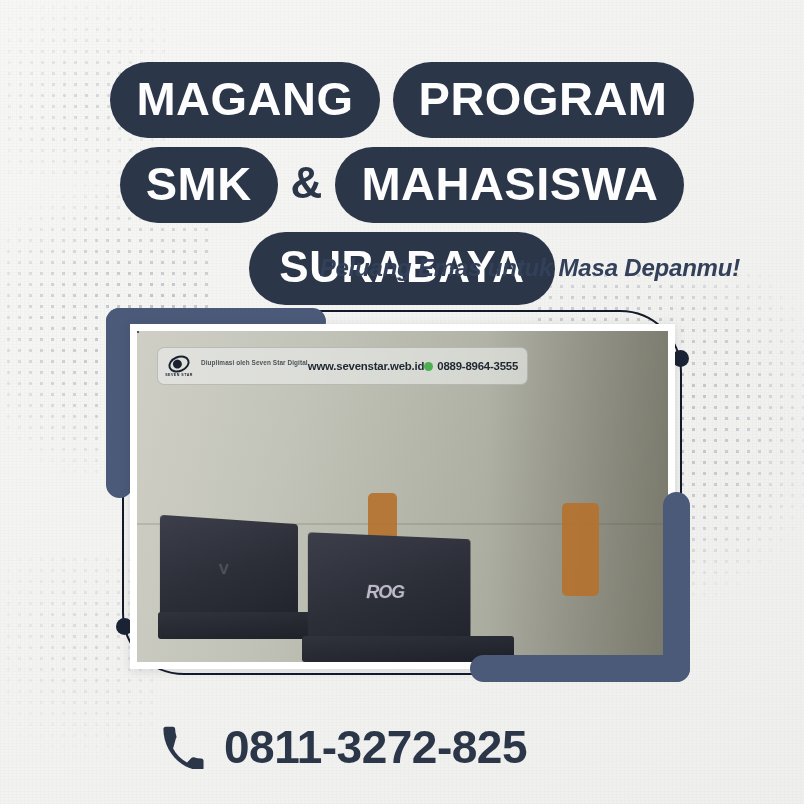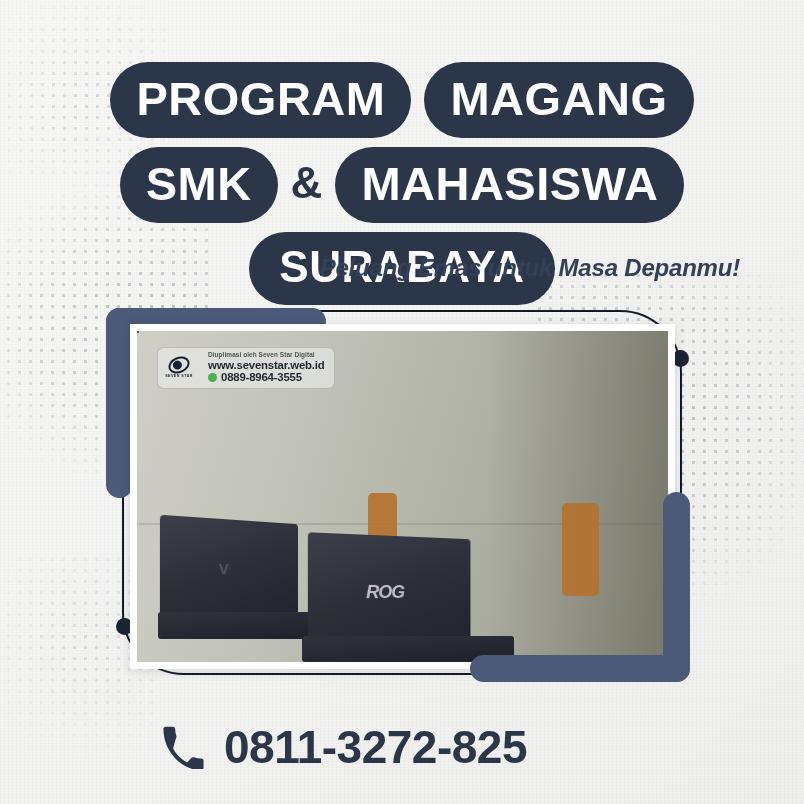--- a/index.html
+++ b/index.html
@@ -211,21 +211,21 @@
     width:22px; height:16px; border-radius:50%;
     border:2px solid #1a2230;
     transform:rotate(-22deg);
     position:relative;
   }
   .wm-ring::after {
     content:""; position:absolute; left:3px; top:1px;
     width:9px; height:9px; border-radius:50%; background:#1a2230;
   }
   .wm-logo-text { font-size:3.6px; letter-spacing:.5px; color:#1a2230; font-weight:bold; margin-top:1px; }
-  .wm-lines { display:flex; flex-direction:column; line-height:1.08;margin-left:7px; }
+  .wm-lines { display:flex; flex-direction:row; line-height:1.08; }
   .wm-l1 { font-size:6.4px; font-weight:bold; color:#4c5358; letter-spacing:.1px; }
   .wm-l2 { font-size:11.4px; font-weight:bold; color:#1e2630; letter-spacing:-.2px; }
   .wm-l3 { font-size:11.4px; font-weight:bold; color:#1e2630; letter-spacing:-.2px; display:flex; align-items:center; gap:4px; }
   .wa-dot {
     width:9px; height:9px; border-radius:50%;
     background:#4caf50; flex:0 0 auto;
     display:inline-block;
   }
 
   
@@ -247,22 +247,22 @@
 
   <div class="halftone ht-left"></div>
   <div class="halftone ht-right"></div>
   <div class="halftone ht-topleft"></div>
   <div class="halftone ht-botleft"></div>
   <div class="noise"></div>
 
   <div id="headline">
 
     <div class="hl-row">
+      <span class="pill pill-r1">MAGANG</span>
       <span class="pill pill-r1">PROGRAM</span>
-      <span class="pill pill-r1">MAGANG</span>
     </div>
 
     <div class="hl-row">
       <span class="pill pill-r2">SMK</span>
       <span class="amp">&amp;</span>
       <span class="pill pill-r2">MAHASISWA</span>
     </div>
 
     <div class="hl-row">
       <span class="pill pill-r3">SURABAYA</span>

